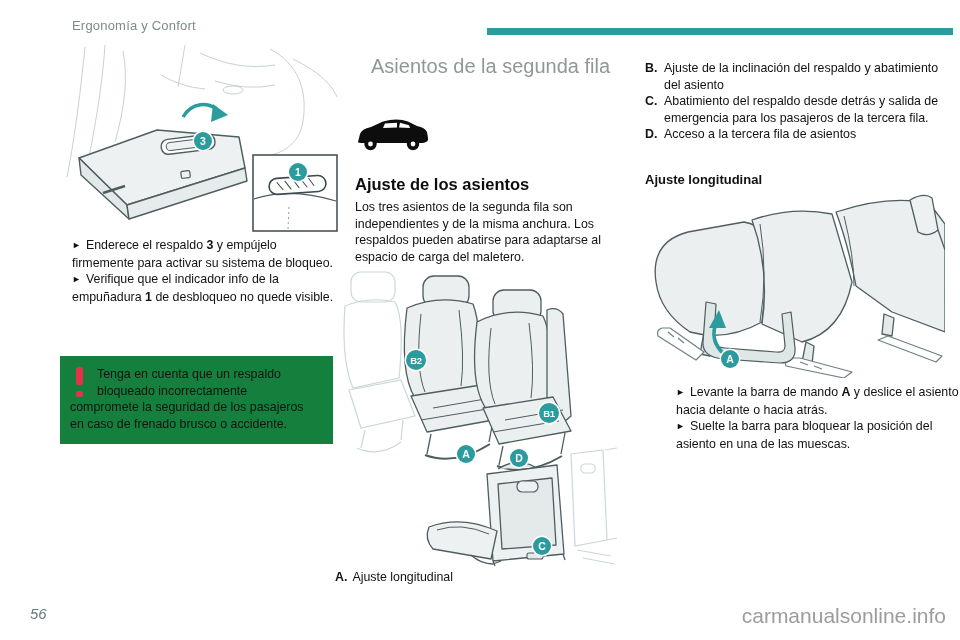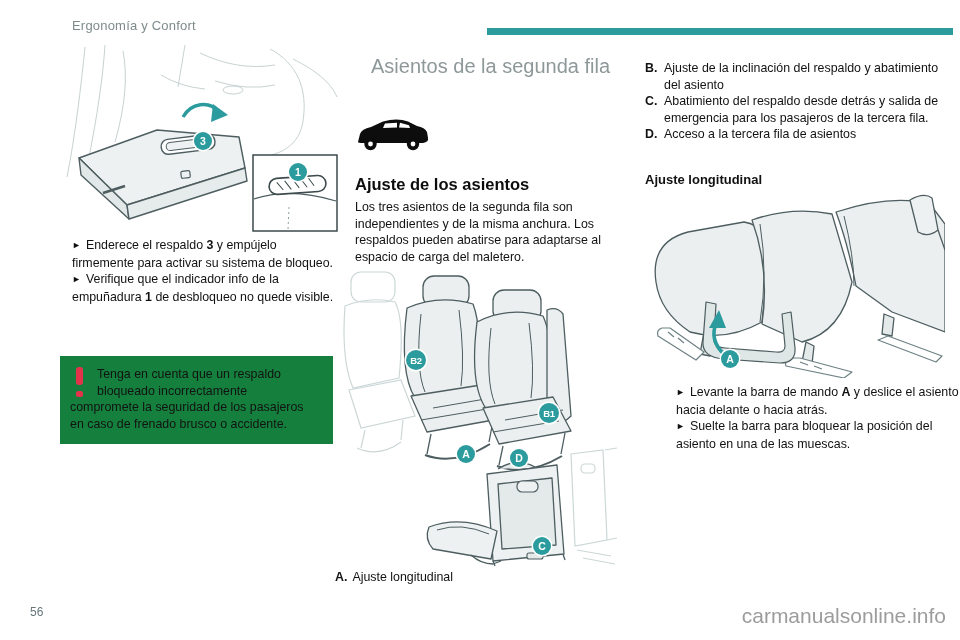--- a/index.html
+++ b/index.html
@@ -40,21 +40,21 @@
   .fig{position:absolute;}
   .fig svg{display:block;}
   .marker{
     position:absolute;border-radius:50%;background:#2b9b9e;color:#fff;
     display:flex;align-items:center;justify-content:center;
     font-weight:bold;box-shadow:0 0 0 1.5px #ffffff;
   }
   .m18{width:18px;height:18px;font-size:10.5px;}
   .m20{width:20px;height:20px;font-size:9.5px;letter-spacing:-.3px;}
   
-  .page-num{left:30px;top:605px;font-size:12px;color:#677879;}
+  .page-num{left:30px;top:605px;font-size:15px;color:#677879;font-style:italic;}
   .watermark{right:14px;top:604px;font-size:21px;color:#9c9c9c;}
 </style>
 </head>
 <body>
 
 <div class="abs hdr-label">Ergonomía y Confort</div>
 <div class="abs teal-bar"></div>
 
 <div class="fig" style="left:65px;top:45px;width:273px;height:188px;">
   <svg width="273" height="188" viewBox="0 0 273 188">

